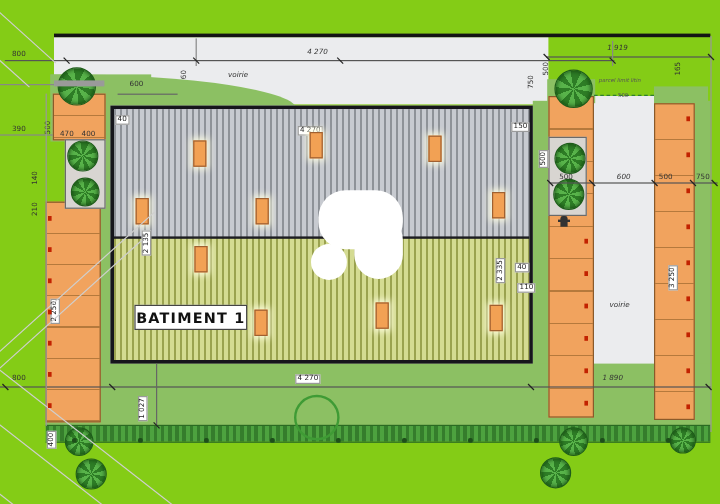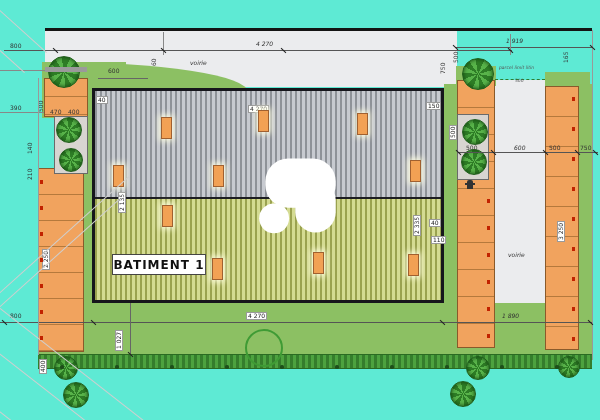--- a/index.html
+++ b/index.html
@@ -1,16 +1,16 @@
 <!DOCTYPE html>
 <html><head>
 <meta charset="utf-8">
 <style>
   html,body{margin:0;padding:0;background:#fff;}
-  #canvas{position:relative;width:600px;height:420px;background:#5eead4;overflow:hidden;
+  #canvas{position:relative;width:600px;height:420px;background:#84cc16;overflow:hidden;
           font-family:"DejaVu Sans",sans-serif;}
   .abs{position:absolute;}
   
   .road{background:var(--road);}
   .green{background:var(--green);}
   .wedge{border-top-right-radius:95% 100%;}
   .pad{background:#d8d5d1;border:1px solid #6a6a6a;}
   
   .orange{background:var(--orange);border:1px solid #8a5a2a;}
   .spaces26{background-image:repeating-linear-gradient(180deg,transparent 0 25px,var(--orangeline) 25px 26px);}

